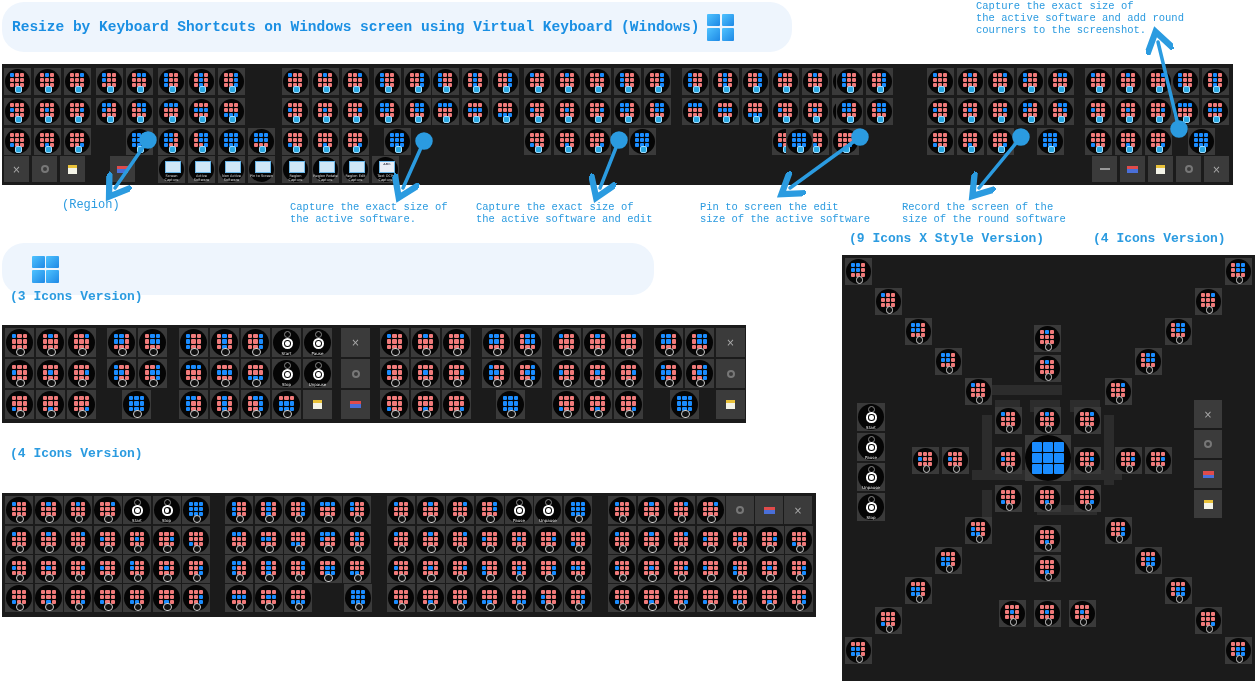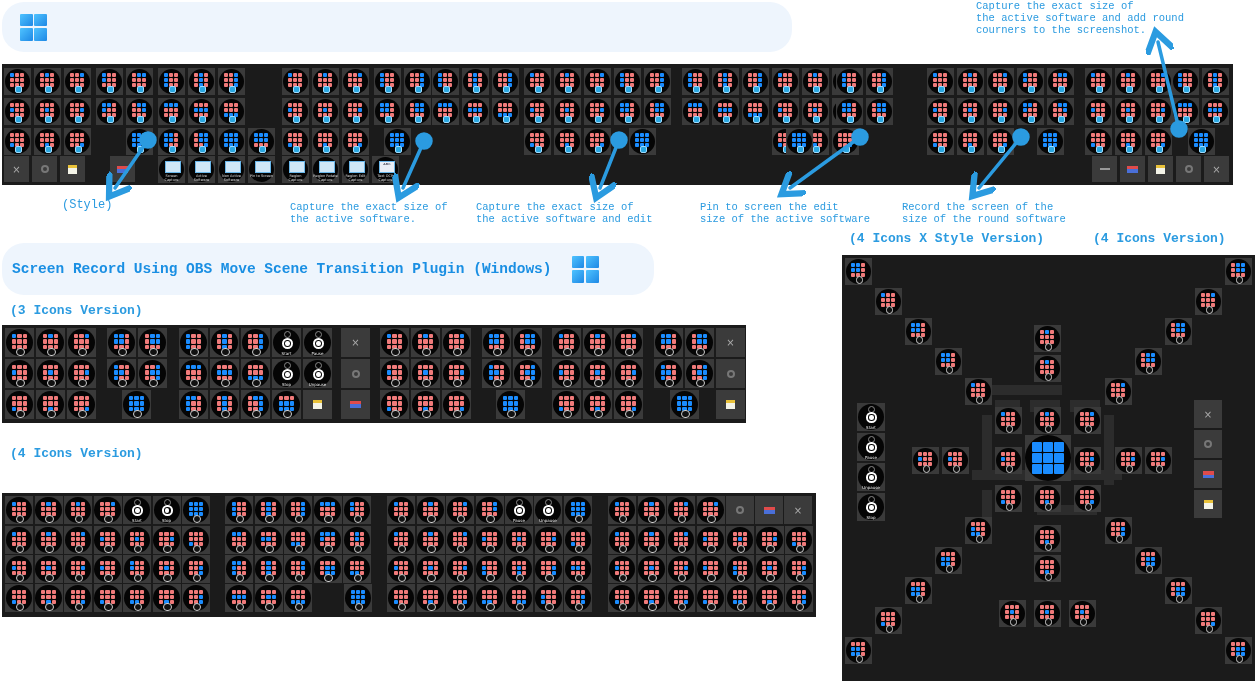--- a/index.html
+++ b/index.html
@@ -31,53 +31,53 @@
   .rec .lbl{position:absolute;width:100%;text-align:center;color:#eee;font-size:4px;font-family:"DejaVu Sans",sans-serif;}
   .cap{position:absolute;border-radius:50%;background:#050505;}
   .cap .scr{position:absolute;background:#cfe7f7;border:1px solid #6ab7ea;}
   .cap .lbl{position:absolute;width:100%;text-align:center;color:#ddd;font-size:3.5px;line-height:4px;font-family:"DejaVu Sans",sans-serif;}
   svg.arrows{position:absolute;left:0;top:0;pointer-events:none;}
 </style>
 </head>
 <body>
 
 <div class="banner" style="left:2px;top:2px;width:790px;height:50px;padding-left:10px;box-sizing:border-box;">
+  <span class="title">Resize by Keyboard Shortcuts on Windows screen using Virtual Keyboard (Windows)</span>
   <span class="winlogo">
       <i></i>
       <i></i>
       <i></i>
       <i></i>
     </span>
 </div>
 <div class="banner" style="left:2px;top:243px;width:652px;height:52px;padding-left:10px;box-sizing:border-box;">
-  <span class="title">Screen Record Using OBS Move Scene Transition Plugin (Windows)</span>
   <span class="winlogo" style="margin-left:20px;">
       <i></i>
       <i></i>
       <i></i>
       <i></i>
     </span>
 </div>
 
 <div class="note" style="left:976px;top:0px;">Capture the exact size of
 the active software and add round
 courners to the screenshot.</div>
-<div class="note" style="left:62px;top:199px;font-size:12px;">(Style)</div>
+<div class="note" style="left:62px;top:199px;font-size:12px;">(Region)</div>
 <div class="note" style="left:290px;top:201px;">Capture the exact size of
 the active software.</div>
 <div class="note" style="left:476px;top:201px;">Capture the exact size of
 the active software and edit</div>
 <div class="note" style="left:700px;top:201px;">Pin to screen the edit
 size of the active software</div>
 <div class="note" style="left:902px;top:201px;">Record the screen of the
 size of the round software</div>
 
-<div class="label" style="left:849px;top:231px;">(4 Icons X Style Version)</div>
+<div class="label" style="left:849px;top:231px;">(9 Icons X Style Version)</div>
 <div class="label" style="left:1093px;top:231px;">(4 Icons Version)</div>
-<div class="label" style="left:10px;top:303px;">(3 Icons Version)</div>
+<div class="label" style="left:10px;top:289px;">(3 Icons Version)</div>
 <div class="label" style="left:10px;top:446px;">(4 Icons Version)</div>
 
 <div class="panel" id="p1" style="left:2px;top:64px;width:1231px;height:121px;">
     <div class="key" style="left: 2px; top: 4px; width: 27px; height: 27px;">
       <div class="ic" style="left: 0.54px; top: 0.54px; width: 25.92px; height: 25.92px;"></div>
       <div class="cube" style="position: absolute; width: 14.04px; height: 14.04px; left: 6.48px; top: 5.4px;">
         <b class="on"></b>
         <b></b>
         <b></b>
         <b></b>

